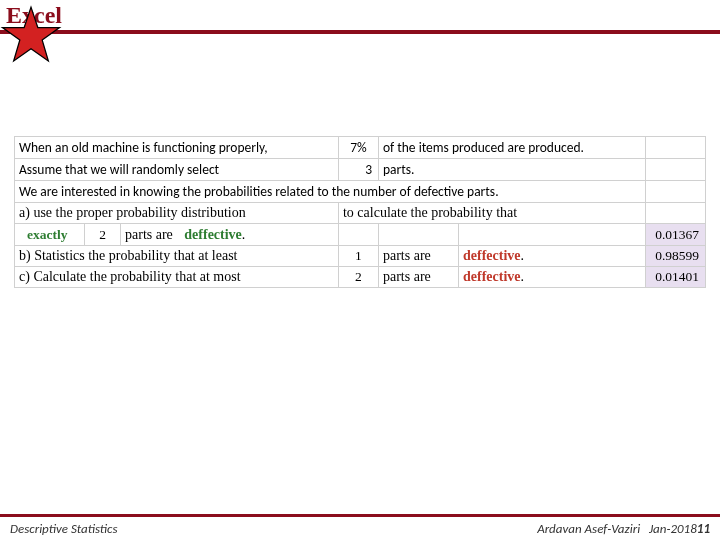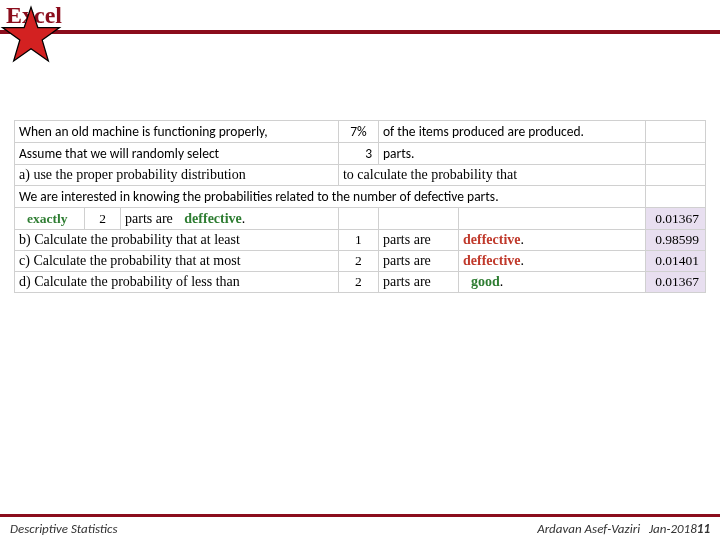--- a/index.html
+++ b/index.html
@@ -34,21 +34,21 @@
   .header-rule {
     position: absolute;
     top: 30px;
     left: 0;
     right: 0;
     height: 4px;
     background: #8b0d1c;
   }
   .content {
     position: absolute;
-    top: 120px;
+    top: 136px;
     left: 14px;
     right: 14px;
   }
   table {
     border-collapse: collapse;
     width: 100%;
     font-size: 13.5px;
   }
   td {
     border: 1px solid #d0d0d0;
@@ -115,57 +115,50 @@
       <td colspan="2">of the items produced are produced.</td>
       <td></td>
     </tr>
     <tr>
       <td colspan="3">Assume that we will randomly select</td>
       <td class="pct" style="text-align:right;padding-right:6px">3</td>
       <td colspan="2">parts.</td>
       <td></td>
     </tr>
     <tr>
-      <td colspan="3" class="serif">a) use the proper probability distribution</td>
-      <td colspan="3" class="serif">to calculate the probability that</td>
+      <td colspan="6" class="wrap">We are interested in knowing the probabilities related to the number of defective parts.</td>
       <td></td>
     </tr>
     <tr>
-      <td colspan="6" class="wrap">We are interested in knowing the probabilities related to the number of defective parts.</td>
+      <td colspan="3" class="serif">a) use the proper probability distribution</td>
+      <td colspan="3" class="serif">to calculate the probability that</td>
       <td></td>
     </tr>
     <tr>
       <td style="width:70px"><span class="green">exactly</span></td>
       <td class="num">2</td>
       <td class="serif"><span>parts are</span> <span class="green">deffective</span><span class="serif">.</span></td>
       <td></td>
       <td></td>
       <td></td>
       <td class="result">0.01367</td>
     </tr>
     <tr>
-      <td colspan="3" class="serif">b) Calculate the probability that at least</td>
+      <td colspan="3" class="serif">b) Statistics the probability that at least</td>
       <td class="num">1</td>
       <td class="serif" style="width:80px">parts are</td>
       <td class="serif"><span class="redword">deffective</span><span>.</span></td>
       <td class="result">0.98599</td>
     </tr>
     <tr>
       <td colspan="3" class="serif">c) Calculate the probability that at most</td>
       <td class="num">2</td>
       <td class="serif">parts are</td>
       <td class="serif"><span class="redword">deffective</span><span>.</span></td>
       <td class="result">0.01401</td>
-    </tr>
-    <tr>
-      <td colspan="3" class="serif">d) Calculate the probability of less than</td>
-      <td class="num">2</td>
-      <td class="serif">parts are</td>
-      <td class="serif"><span class="green">good</span><span>.</span></td>
-      <td class="result">0.01367</td>
     </tr>
   </tbody>
     </table>
 </div>
 
 <div class="footer">
   <div class="footer-rule"></div>
   <div class="footer-row">
     <div class="footer-left">Descriptive Statistics</div>
     <div class="footer-center">

